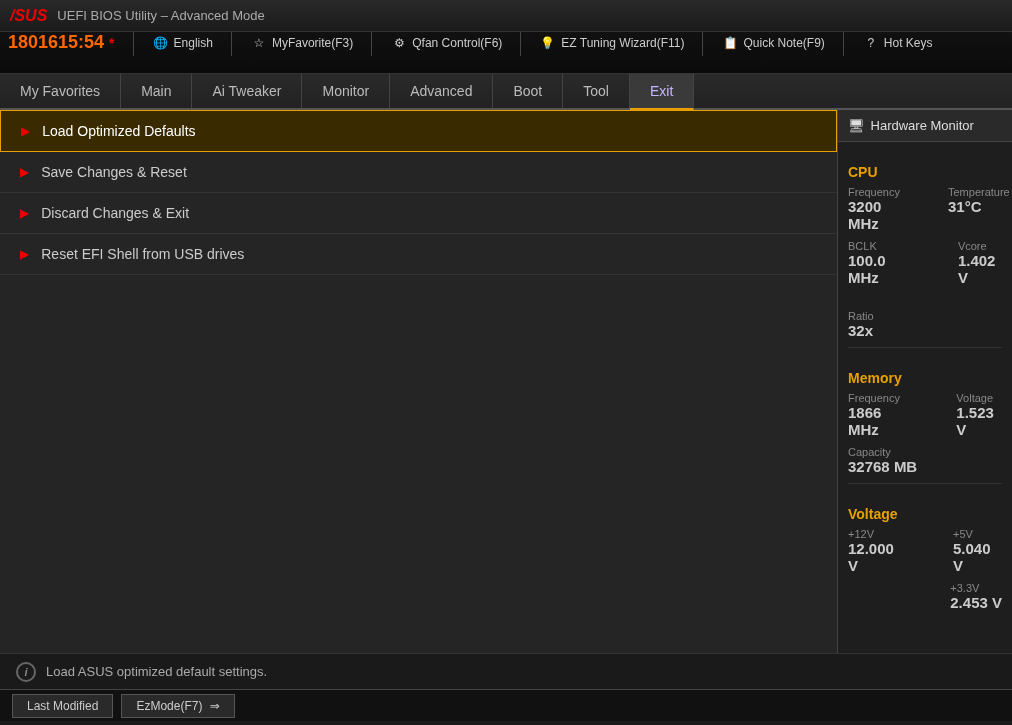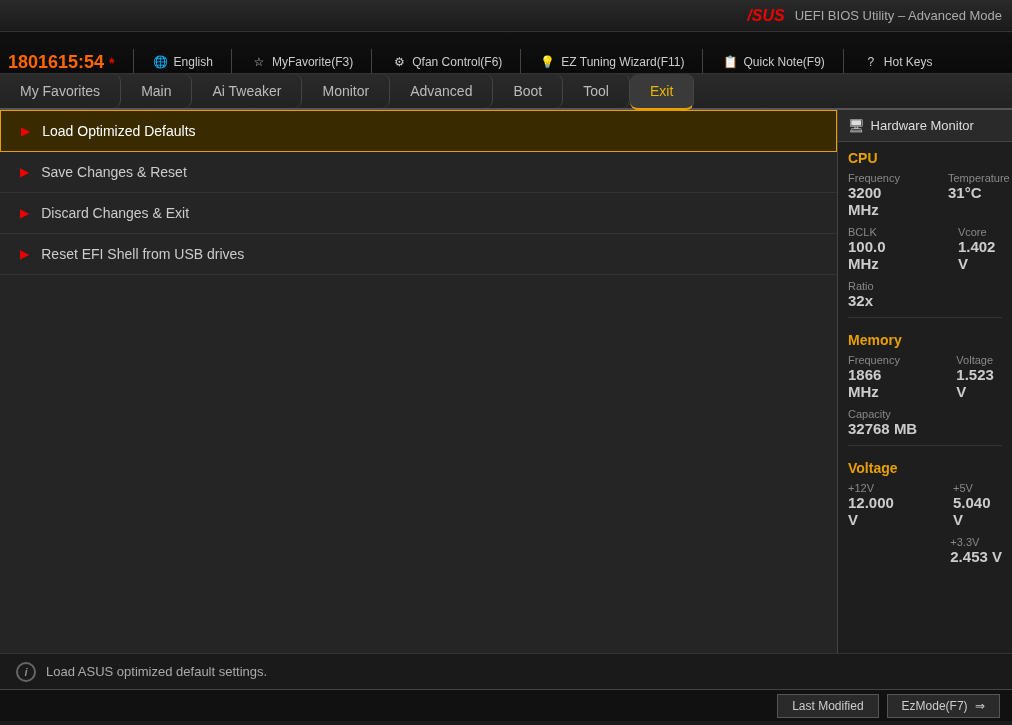--- a/index.html
+++ b/index.html
@@ -13,40 +13,39 @@
     }
 
     
     .title-bar {
       height: 32px;
       background: linear-gradient(180deg, #2a2a2a 0%, #1a1a1a 100%);
       display: flex;
       align-items: center;
       padding: 0 10px;
       border-bottom: 1px solid #333;
-      justify-content: flex-end;
     }
     .asus-logo {
       color: #e00;
       font-weight: bold;
       font-size: 16px;
       font-style: italic;
       margin-right: 10px;
     }
     .title-text {
       color: #aaa;
       font-size: 13px;
     }
 
     
     .toolbar {
       height: 42px;
       background: linear-gradient(180deg, #111 0%, #0a0a0a 100%);
       display: flex;
-      align-items: flex-end;
+      align-items: flex-start;
       padding: 0 8px;
       gap: 4px;
       border-bottom: 1px solid #333;
     }
     .toolbar-item {
       display: flex;
       align-items: center;
       gap: 4px;
       padding: 4px 10px;
       color: #ccc;
@@ -84,24 +83,23 @@
       border-bottom: 2px solid #555;
     }
     .nav-item {
       padding: 16px 20px;
       display: flex;
       align-items: center;
       font-size: 14px;
       color: #bbb;
       cursor: pointer;
       border-right: 1px solid #444;
-      border-radius: 8px;
     }
     .nav-item.active {
-      color: #eab308;
+      color: #c4b5fd;
       background: #3a3a3a;
       border-bottom: 2px solid #e8a000;
       margin-bottom: -2px;
     }
 
     
     .content-area {
       display: flex;
       height: calc(725px - 32px - 42px - 36px - 36px - 36px);
     }
@@ -148,20 +146,21 @@
       border-bottom: 1px solid #444;
       display: flex;
       align-items: center;
       gap: 6px;
     }
     .hw-section-title {
       color: #e8a000;
       font-size: 14px;
       padding: 8px 10px 4px 10px;
       font-weight: bold;
+      margin-top: 14px;
     }
     .hw-row {
       display: flex;
       justify-content: space-between;
       padding: 2px 10px;
       gap: 48px;
     }
     .hw-label {
       color: #888;
       font-size: 11px;
@@ -203,21 +202,20 @@
       font-weight: bold;
     }
 
     
     .bottom-bar {
       height: 32px;
       background: #111;
       border-top: 1px solid #444;
       display: flex;
       align-items: center;
-      justify-content: flex-end;
       padding: 0 12px;
       gap: 8px;
     }
     .bottom-btn {
       padding: 4px 14px;
       background: #2a2a2a;
       border: 1px solid #555;
       color: #ccc;
       font-size: 12px;
       cursor: pointer;
@@ -345,21 +343,21 @@
       <div>
         <div class="hw-label">BCLK</div>
         <div class="hw-value">100.0 MHz</div>
       </div>
       <div>
         <div class="hw-label">Vcore</div>
         <div class="hw-value">1.402 V</div>
       </div>
     </div>
 
-    <div class="hw-row" style="margin-top:4px;">
+    <div class="hw-row" style="margin-top:20px;">
       <div>
         <div class="hw-label">Ratio</div>
         <div class="hw-value">32x</div>
       </div>
     </div>
 
     <div class="hw-divider"></div>
 
     <div class="hw-section-title">Memory</div>
 

